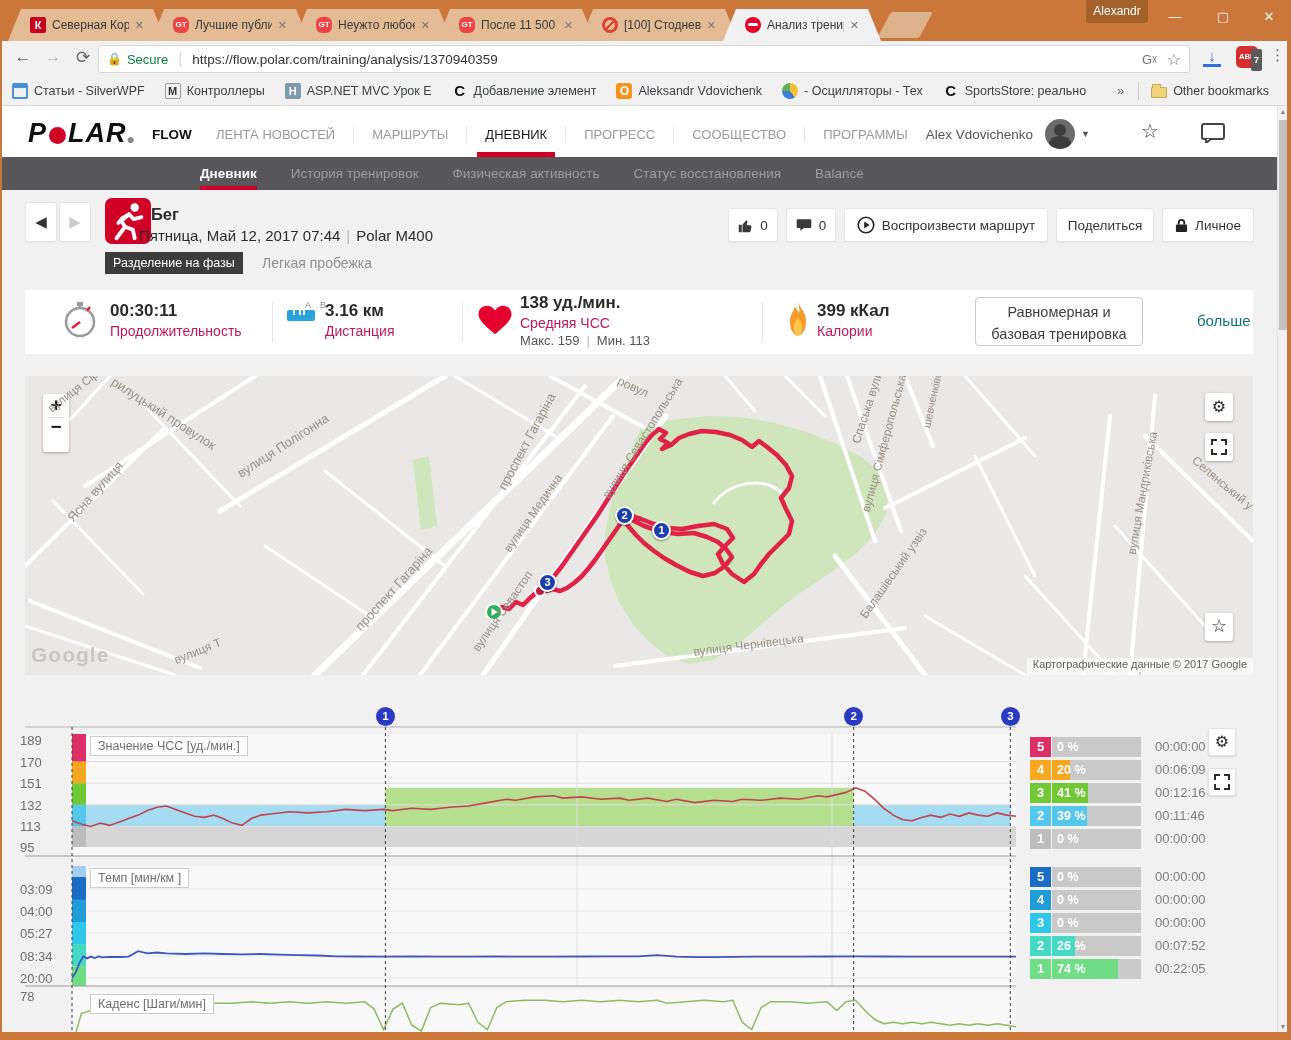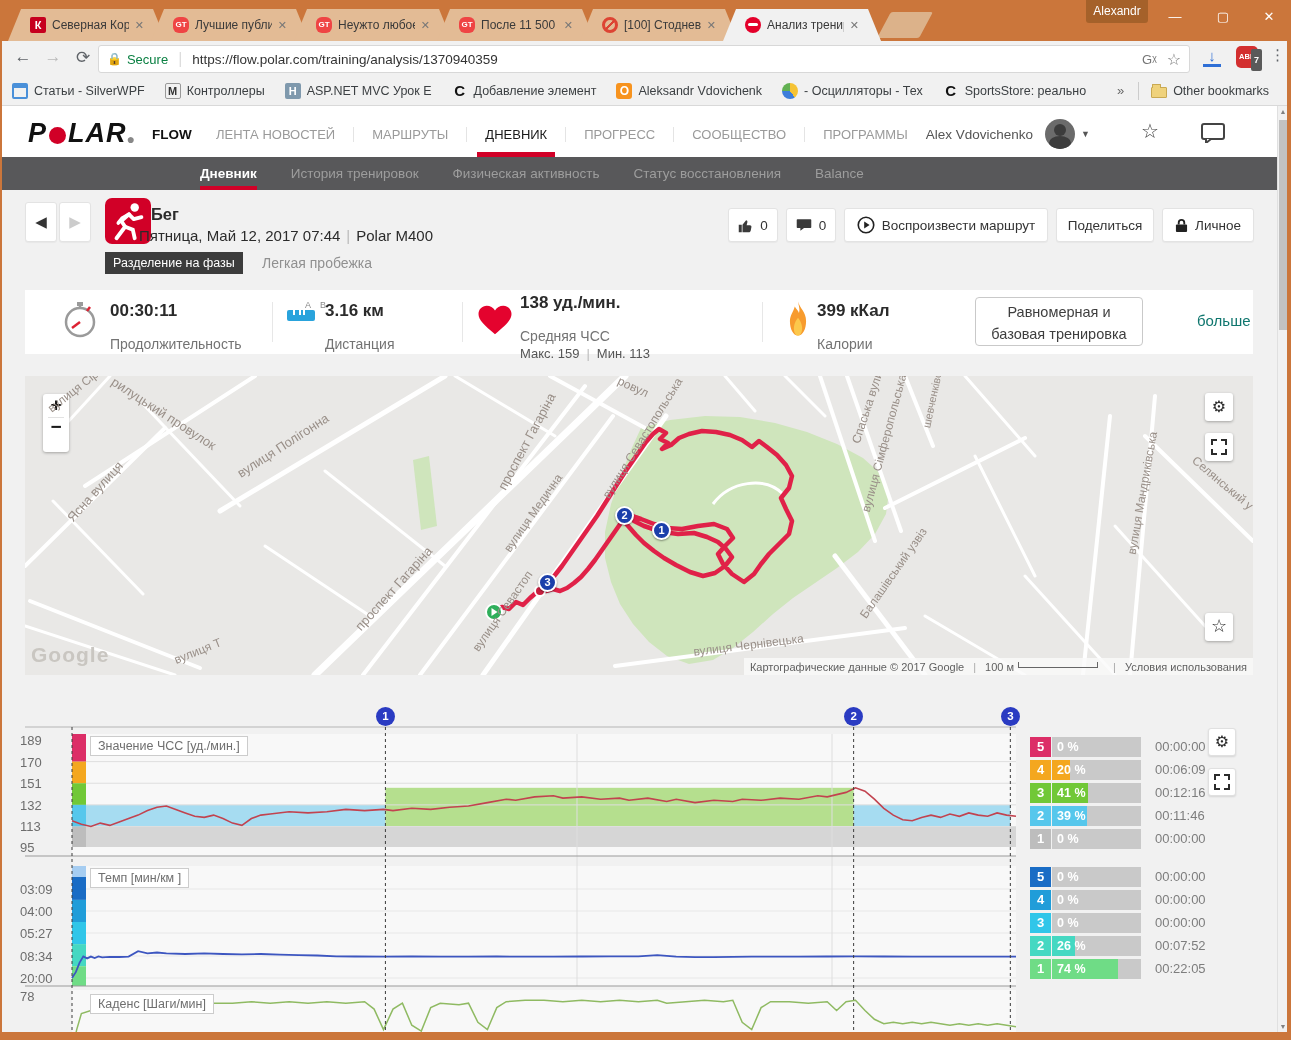--- a/index.html
+++ b/index.html
@@ -88,40 +88,40 @@
   #likeb { left:728px; top:102px; width:50px; height:34px; }
   #comb  { left:786px; top:102px; width:50px; height:34px; }
   #playb { left:844px; top:102px; width:204px; height:34px; }
   #shareb{ left:1056px; top:102px; width:98px; height:34px; }
   #privb { left:1162px; top:102px; width:92px; height:34px; }
   .bic { margin-right:7px; display:inline-flex; }
 
   
   #summary { position:absolute; left:25px; top:184px; width:1228px; height:64px; background:#fff; }
   .sv { font-size:17px; font-weight:bold; color:#2b2b2b; }
-  .sl { font-size:14px; color:#737373; margin-top:15px; }
+  .sl { font-size:14px; color:#be185d; margin-top:2px; }
   .sdiv { position:absolute; top:12px; width:1px; height:40px; background:#e7e7e7; }
   #minmax { font-size:13px; color:#555; margin-top:2px; }
   #minmax .sep { color:#bbb; padding:0 7px; }
   #benefit { position:absolute; left:950px; top:7px; width:168px; height:49px; border:1px solid #c9c9c9; border-radius:4px; font-size:14.5px; color:#3e3e3e; text-align:center; line-height:1.55; padding-top:3px; background:#fff; }
   #more { position:absolute; left:1172px; top:22px; color:#0f766e; font-size:15px; }
   #ab { font-size:9px; color:#8a8a8a; letter-spacing:9px; margin-left:18px; }
   #ruler { width:28px; height:11px; background:#29a3dc; border-radius:2px; position:relative; }
   #ruler::before { content:""; position:absolute; left:6px; top:0; width:4px; height:5px; border-left:2px solid #fff; border-right:2px solid #fff; }
   #ruler::after { content:""; position:absolute; left:16px; top:0; width:2px; height:5px; border-left:2px solid #fff; }
 
   
   #map { position:absolute; left:25px; top:270px; width:1228px; height:299px; background:#e9e8e6; overflow:hidden; }
   .street { position:absolute; color:#998f88; white-space:nowrap; transform-origin:center; }
   .map-mk { position:absolute; width:19px; height:19px; border-radius:50%; background:#1b3faa; border:2px solid #fff; color:#fff; font-size:11px; font-weight:bold; text-align:center; line-height:15px; box-shadow:0 1px 2px rgba(0,0,0,.4); }
   #zoomctl { position:absolute; left:18px; top:18px; width:26px; height:58px; background:#fff; border-radius:3px; box-shadow:0 1px 3px rgba(0,0,0,.3); text-align:center; font-size:19px; font-weight:bold; color:#1a1a1a; }
   #zoomctl .zline { width:16px; height:1px; background:#e2e2e2; margin:1px auto; }
   .mapbtn { position:absolute; width:28px; height:28px; background:#fff; border-radius:3px; box-shadow:0 1px 3px rgba(0,0,0,.3); text-align:center; line-height:27px; color:#2b2b2b; font-size:16px; }
   #gmark { position:absolute; left:6px; bottom:8px; font-size:21px; font-weight:bold; color:#c9c6c1; letter-spacing:1px; }
-  #attrib { position:absolute; right:0; bottom:0; height:17px; background:rgba(250,250,250,.8); display:flex; align-items:center; font-size:11px; color:#5f5f5f; padding:0 6px; }
+  #attrib { position:absolute; right:0; bottom:0; height:17px; background:rgba(250,250,250,.8); display:flex; align-items:center; font-size:11px; color:#5f5f5f; padding:0 6px;flex-direction:column; }
   #attrib .gap { margin:0 9px; color:#aaa; }
   #scalebar { width:80px; height:6px; border:1px solid #666; border-top:none; margin:0 6px 3px 4px; }
 
   
   #charts { position:absolute; left:0; top:594px; width:1277px; height:332px; overflow:hidden; }
   #charts-svg { position:absolute; left:0; top:0; }
   .ph-mk { position:absolute; width:19px; height:19px; border-radius:50%; background:#2a3bc2; color:#fff; font-size:11.5px; font-weight:bold; text-align:center; line-height:19px; }
   .ytick { position:absolute; width:44px; font-size:13px; color:#6d6d6d; }
   .chart-label { position:absolute; background:#fff; border:1px solid #ccc; color:#6f6f6f; font-size:12.5px; padding:2px 7px; white-space:nowrap; }
   .zrow { position:absolute; left:1030px; height:20px; display:flex; }

